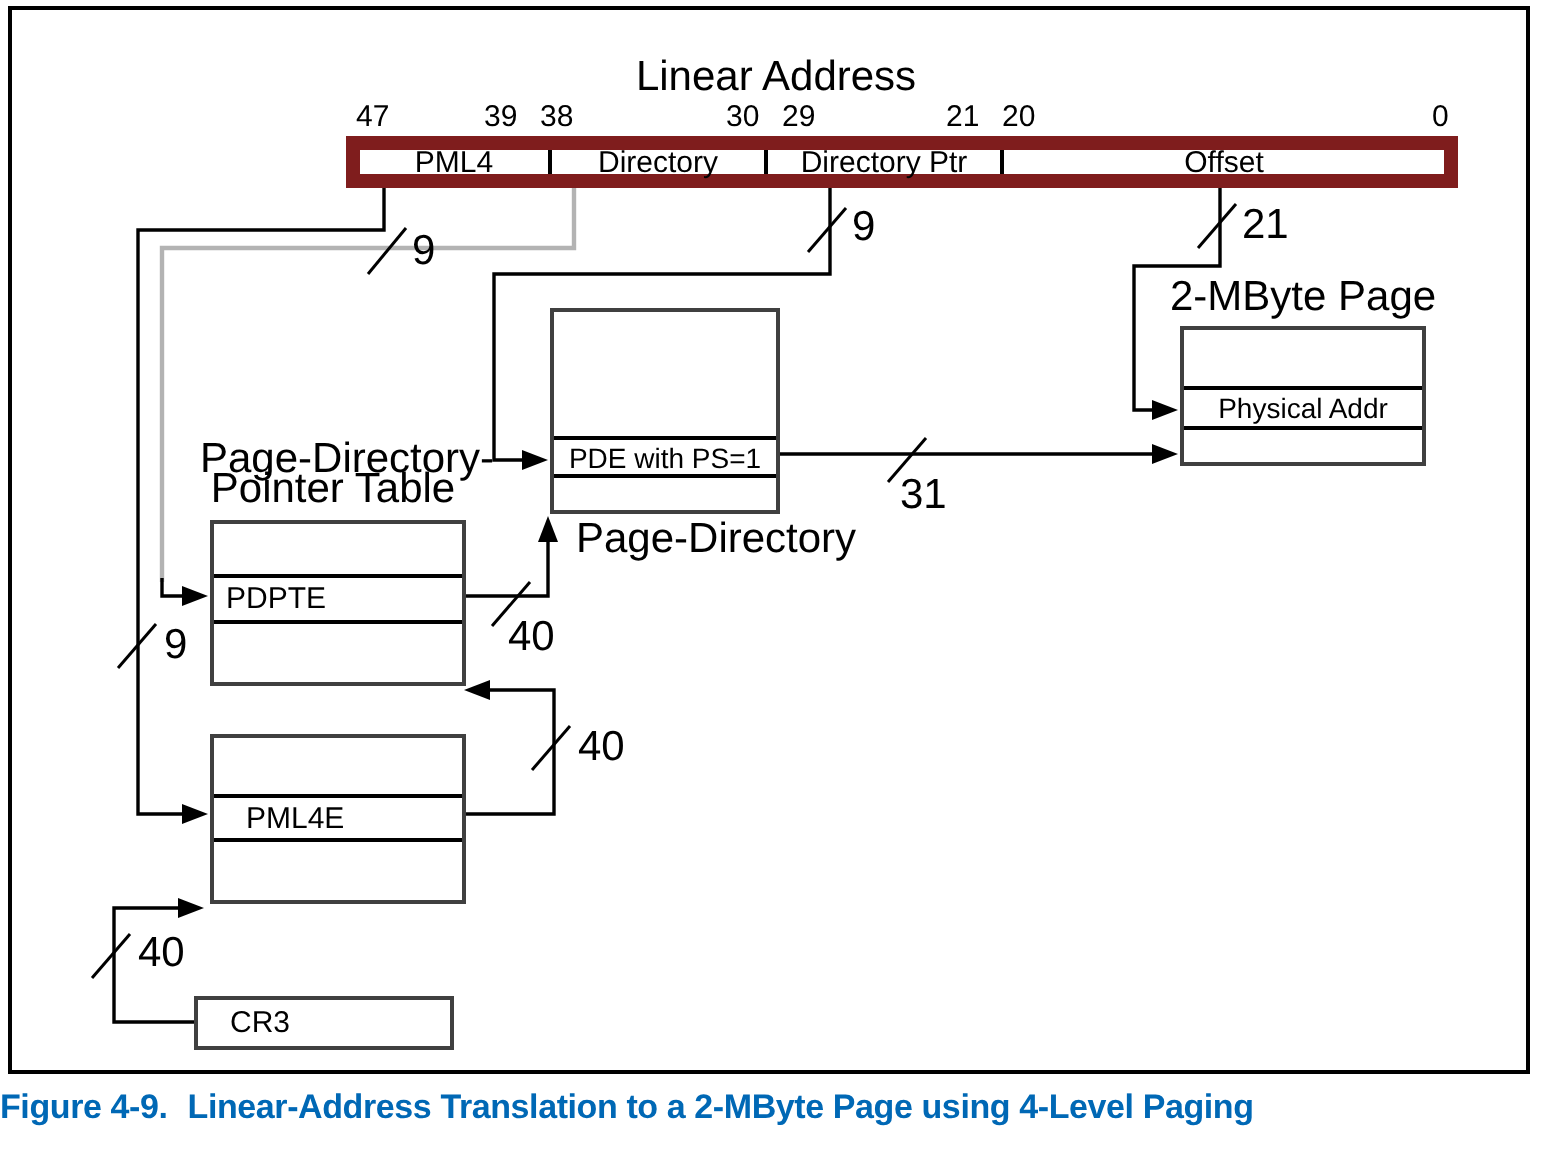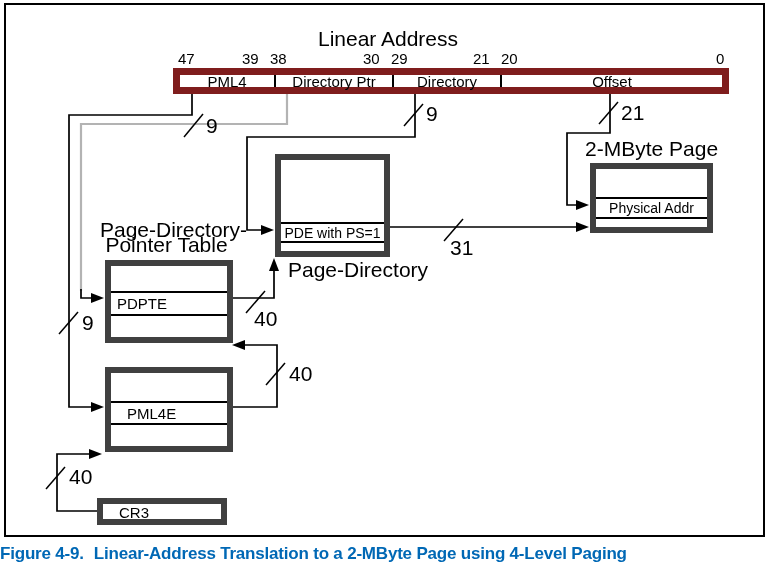--- a/index.html
+++ b/index.html
@@ -16,21 +16,21 @@
   .addrbox{
     position:absolute;left:173px;top:68px;width:556px;height:26px;
     border:7px solid #7f1d1d;box-sizing:border-box;display:flex;
   }
   .addrbox .field{
     display:flex;align-items:center;justify-content:center;
     font-size:15px;box-sizing:border-box;height:100%;
   }
   .addrbox .field + .field{border-left:2px solid #000;}
   
-  .tbl{position:absolute;border:6px solid #404040;box-sizing:border-box;display:flex;flex-direction:column;background:#fff;text-align:center;}
+  .tbl{position:absolute;border:2px solid #404040;box-sizing:border-box;display:flex;flex-direction:column;background:#fff;text-align:center;}
   .tbl .row{box-sizing:border-box;display:flex;align-items:center;font-size:15px;}
   .tbl .row.mid{border-top:2px solid #000;border-bottom:2px solid #000;}
   .caption{
     position:absolute;left:0;top:544px;width:771px;text-align:left;
     color:#0068b5;font-weight:bold;font-size:17px;letter-spacing:-0.2px;white-space:nowrap;
   }
   .caption .gap{display:inline-block;width:10px;}
 </style>
 </head>
 <body>
@@ -82,22 +82,22 @@
   <span class="bit" style="left:242px;">39</span>
   <span class="bit" style="left:270px;">38</span>
   <span class="bit" style="left:363px;">30</span>
   <span class="bit" style="left:391px;">29</span>
   <span class="bit" style="left:473px;">21</span>
   <span class="bit" style="left:501px;">20</span>
   <span class="bit" style="left:716px;">0</span>
 
   <div class="addrbox">
     <div class="field" style="width:94px;">PML4</div>
+    <div class="field" style="width:108px;">Directory</div>
     <div class="field" style="width:118px;">Directory Ptr</div>
-    <div class="field" style="width:108px;">Directory</div>
     <div class="field" style="flex:1;">Offset</div>
   </div>
 
   <span class="lbl" style="left:82px;top:315px;">9</span>
   <span class="lbl" style="left:206px;top:118px;">9</span>
   <span class="lbl" style="left:426px;top:106px;">9</span>
   <span class="lbl" style="left:621px;top:105px;">21</span>
   <span class="lbl" style="left:450px;top:240px;text-align:center;">31</span>
   <span class="lbl" style="left:254px;top:311px;">40</span>
   <span class="lbl" style="left:289px;top:366px;">40</span>

